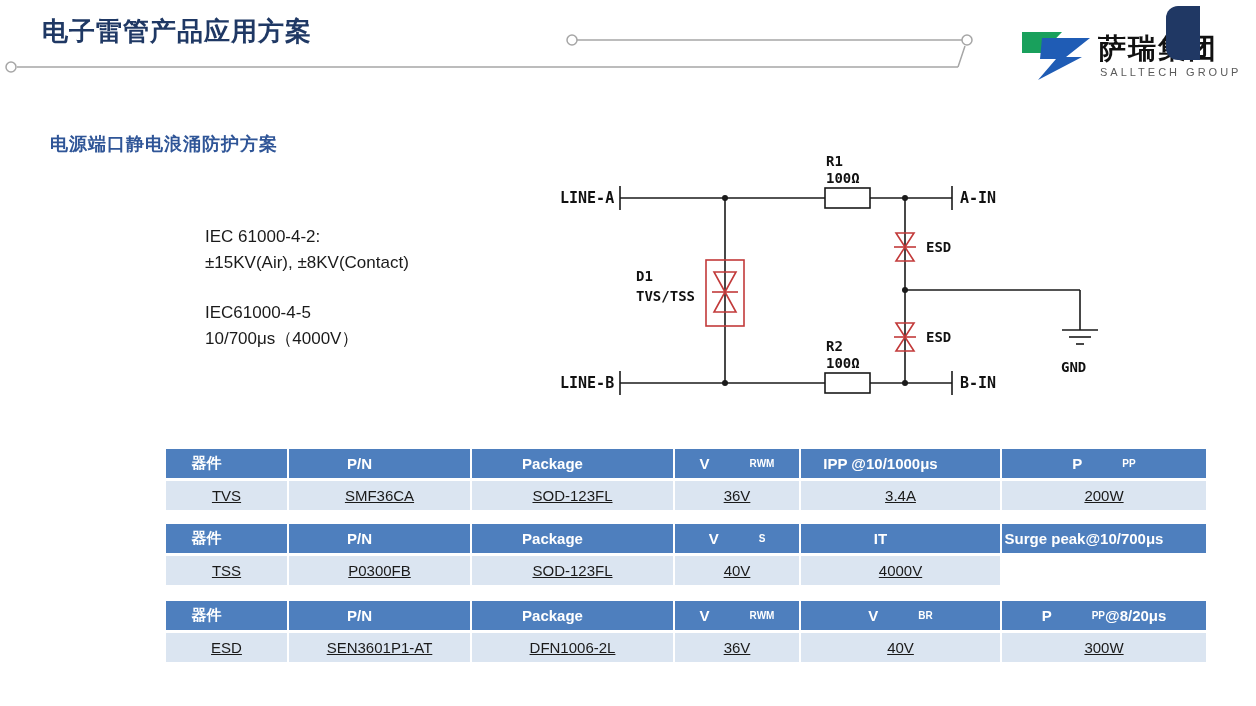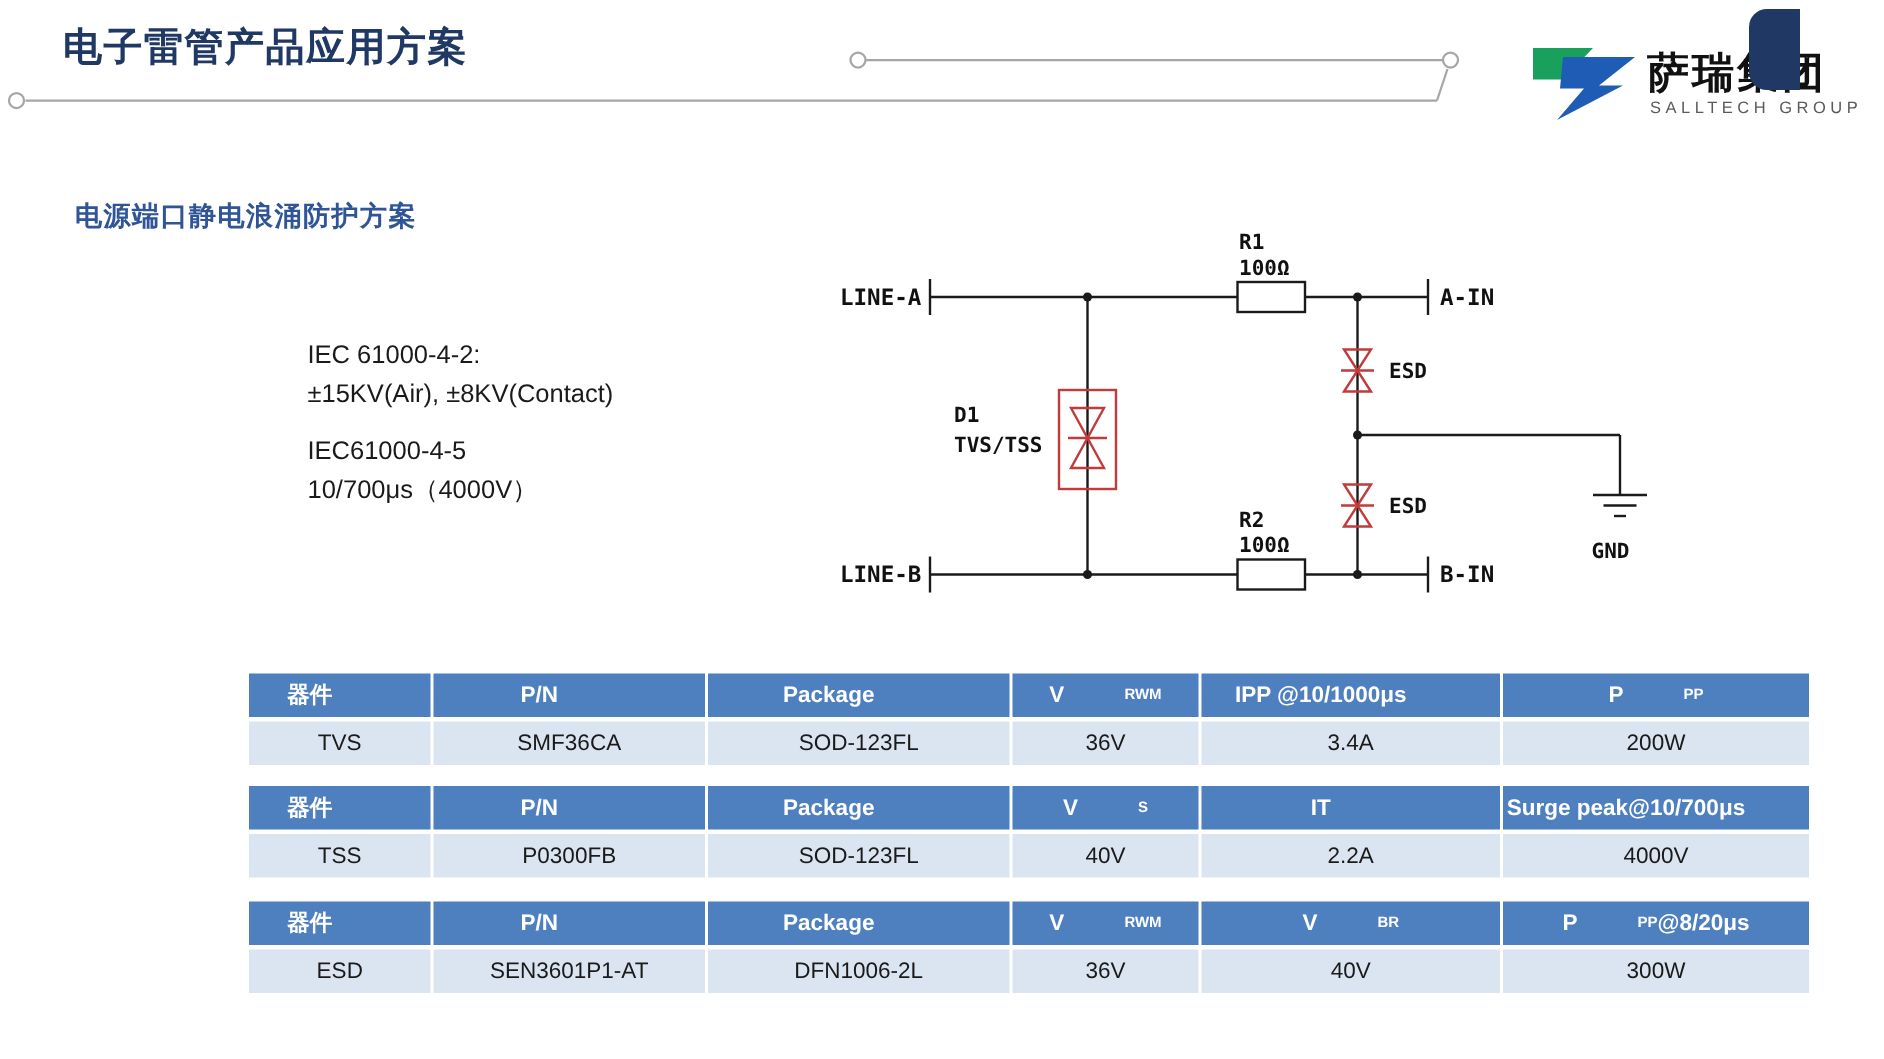--- a/index.html
+++ b/index.html
@@ -36,21 +36,21 @@
     position:absolute;left:84px;top:42px;font-size:11px;color:#5a5a5a;
     letter-spacing:3px;white-space:nowrap;
   }
   .corner-shape{
     position:absolute;right:0;top:6px;width:34px;height:54px;
     background:var(--corner_navy,#203864);border-radius:12px 0 0 12px;
   }
 
   
   .standards{position:absolute;left:205px;top:224px;font-size:17px;line-height:26px;color:#1a1a1a;}
-  .standards .block + .block{margin-top:12px;}
+  .standards .block + .block{margin-top:24px;}
 
   
   .circuit{position:absolute;left:550px;top:140px;}
   .wire{stroke:#1a1a1a;stroke-width:1.6;fill:none;}
   .part-box{fill:#ffffff;stroke:#1a1a1a;stroke-width:1.6;}
   .red-el{stroke:var(--red,#c23a3a);stroke-width:1.6;fill:none;}
   .junction{fill:#1a1a1a;}
   .ckt-label{font:bold 15px "DejaVu Sans Mono",monospace;fill:#111;}
   .ckt-label-sm{font:bold 14px "DejaVu Sans Mono",monospace;fill:#111;}
 
@@ -63,21 +63,21 @@
     display:grid;grid-template-columns:121px 181px 201px 124px 199px 204px;gap:2px;padding-left:44px;
   }
   .t-header{margin-bottom:3px;}
   .h-cell{
     background:var(--header_bg,#4e7fbe);color:#ffffff;font-weight:bold;font-size:15px;
     height:29px;display:flex;align-items:center;justify-content:center;white-space:nowrap;
   }
   .h-cell sub{font-size:10px;line-height:1;margin-left:40px;}
   .d-cell{
     background:var(--row_bg,#dbe5f1);color:#1a1a1a;font-size:15px;
-    height:29px;display:flex;align-items:center;justify-content:center;white-space:nowrap;
+    height:29px;display:flex;align-items:center;justify-content:center;white-space:nowrap;text-decoration:underline;
   }
 </style>
 </head>
 <body>
 
 <div class="slide">
 
   <svg class="deco-svg" width="1256" height="120" viewBox="0 0 1256 120">
     <line class="deco-line" x1="577" y1="40" x2="962" y2="40"></line>
     <circle class="deco-dot" cx="572" cy="40" r="5"></circle>
@@ -264,21 +264,20 @@
             <span>Surge peak@10/700μs</span>
             <sub></sub>
             <span></span>
           </div>
       </div>
       <div class="t-row">
         <div class="d-cell">TSS</div>
         <div class="d-cell">P0300FB</div>
         <div class="d-cell">SOD-123FL</div>
         <div class="d-cell">40V</div>
-        <div class="d-cell">2.2A</div>
         <div class="d-cell">4000V</div>
       </div>
     </div>
 
     <div class="spec-table last">
       <div class="t-header">
         <div class="h-cell">
             <span>器件</span>
             <sub></sub>
             <span></span>

